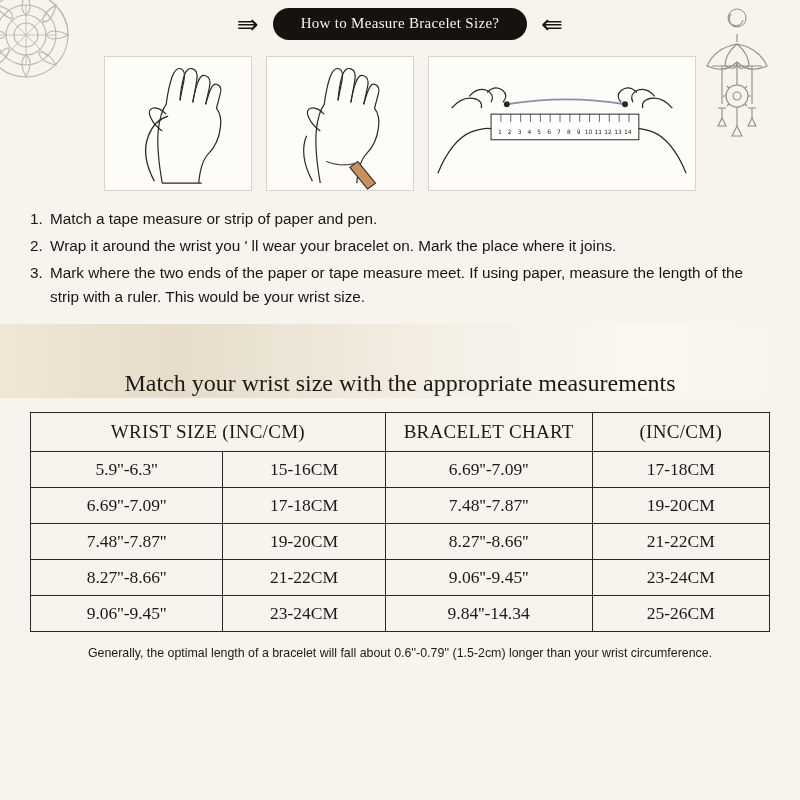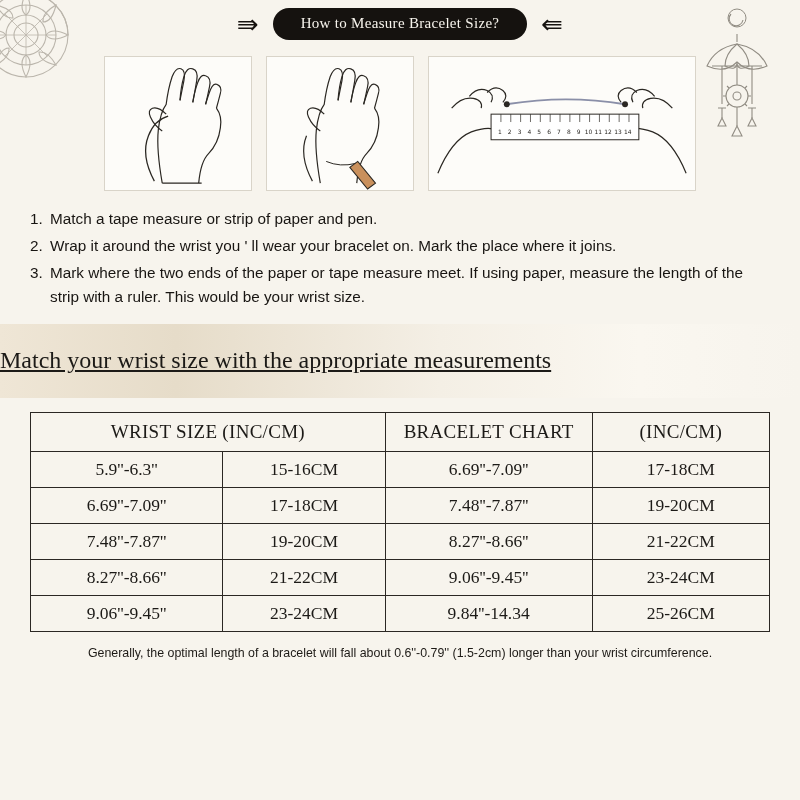--- a/index.html
+++ b/index.html
@@ -109,25 +109,24 @@
     flex: 0 0 20px;
   }
   .step-text { flex: 1; }
 
   
   .banner {
     margin-top: 14px;
     height: 74px;
     background: linear-gradient(90deg, #efe6d6 0%, #e6dcc9 22%, #f4efe5 55%, #faf7f0 80%, #f7f4ed 100%);
     display: flex;
-    flex-direction: column;
-    align-items: flex-start;
+    flex-direction: row;
+    align-items: flex-end;
     justify-content: center;
     text-align: center;
-    text-decoration: underline;
   }
   .banner-line {
     font-size: 24px;
     line-height: 1.22;
     font-family: "Liberation Serif", serif;
   }
 
   
   table.size-table {
     margin: 14px auto 0 auto;

